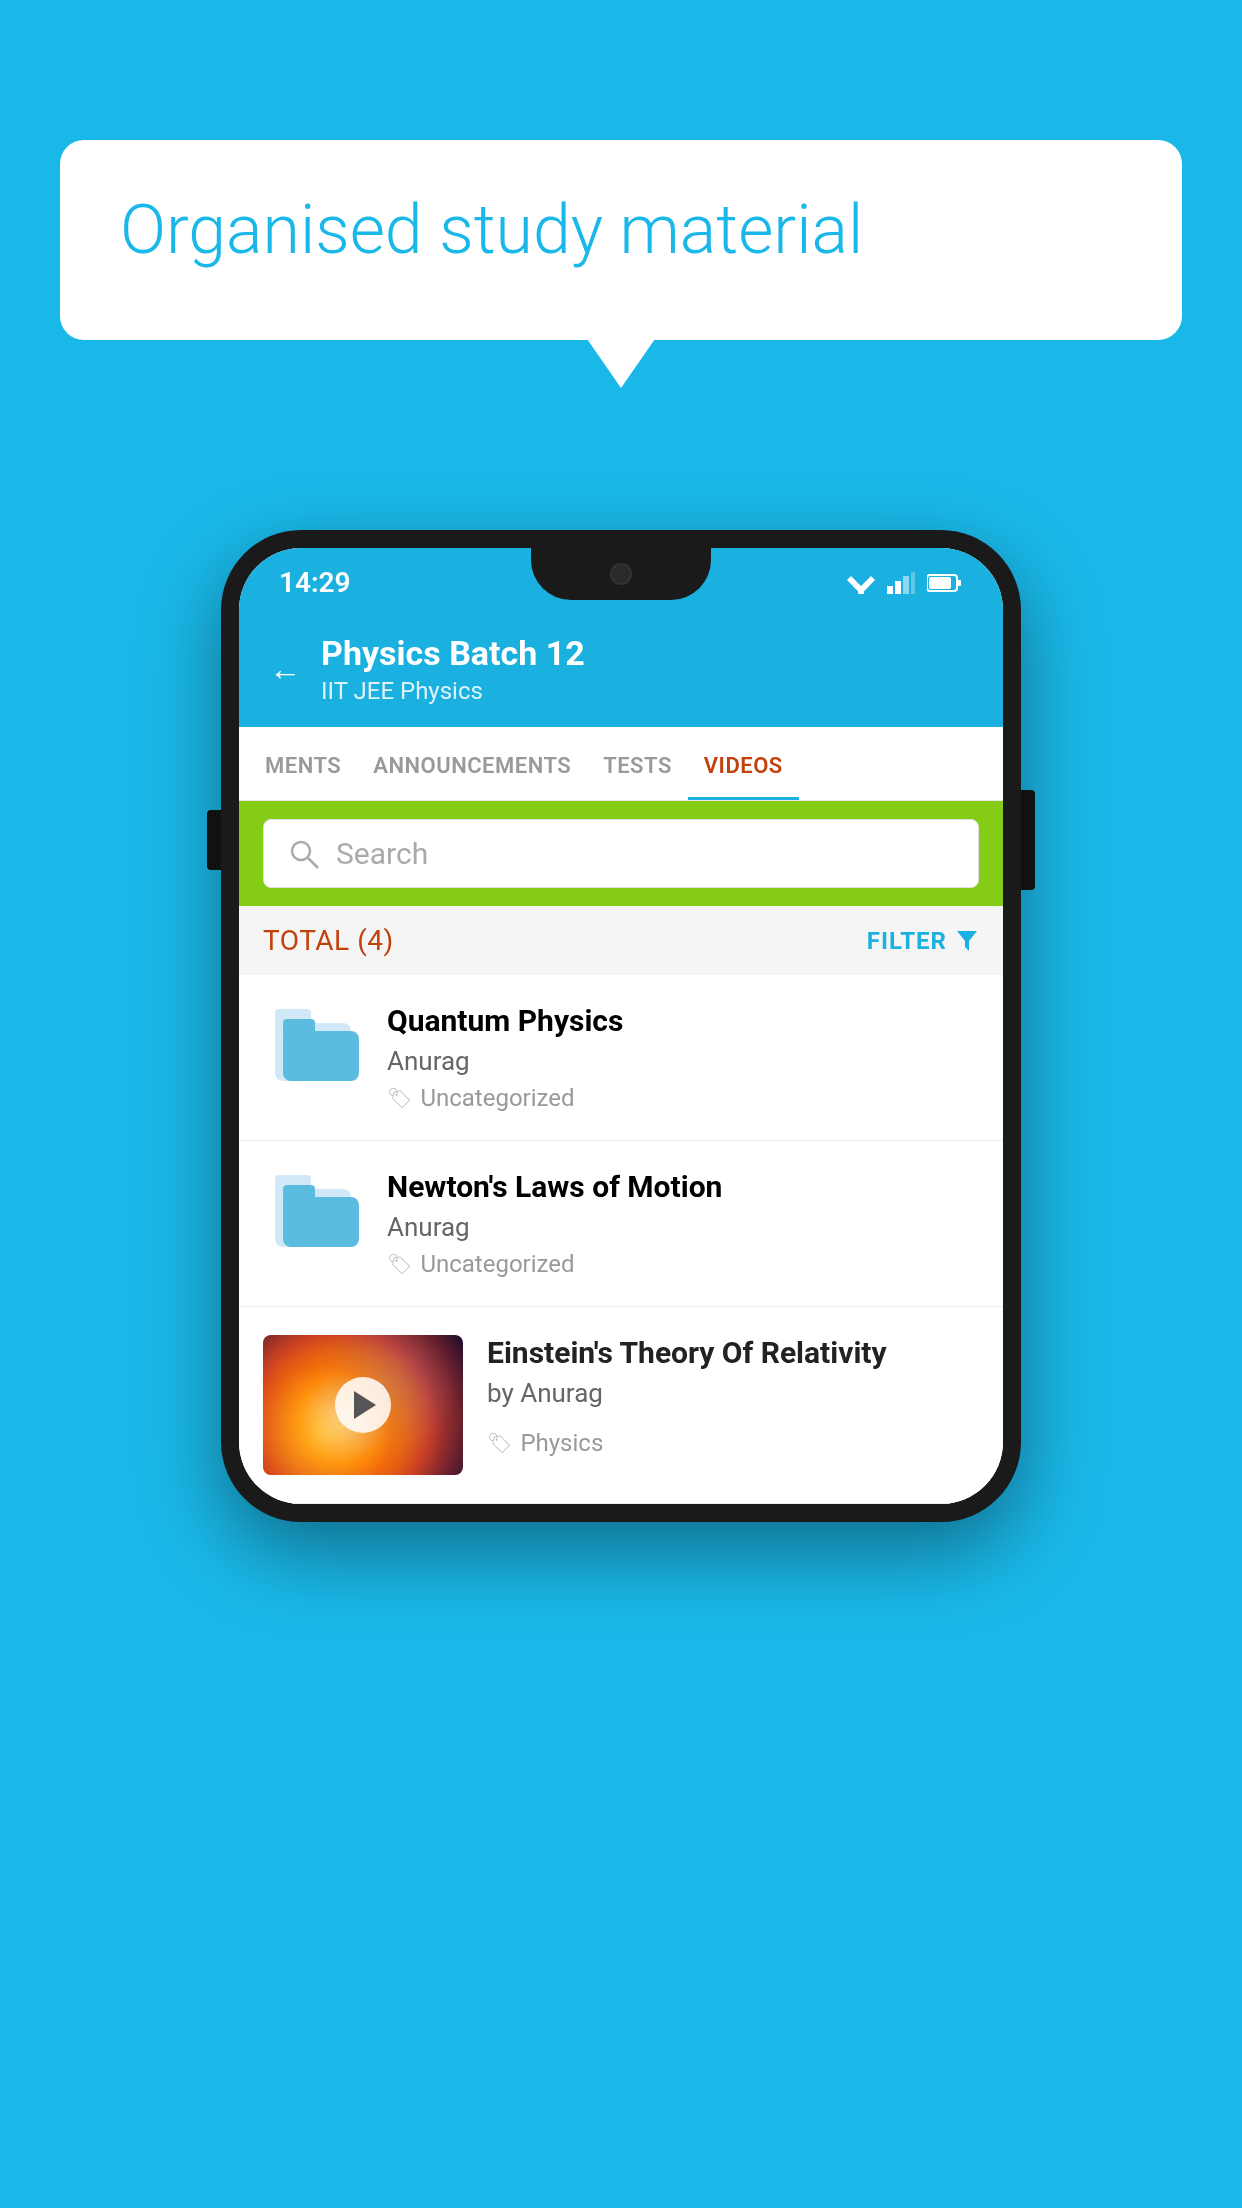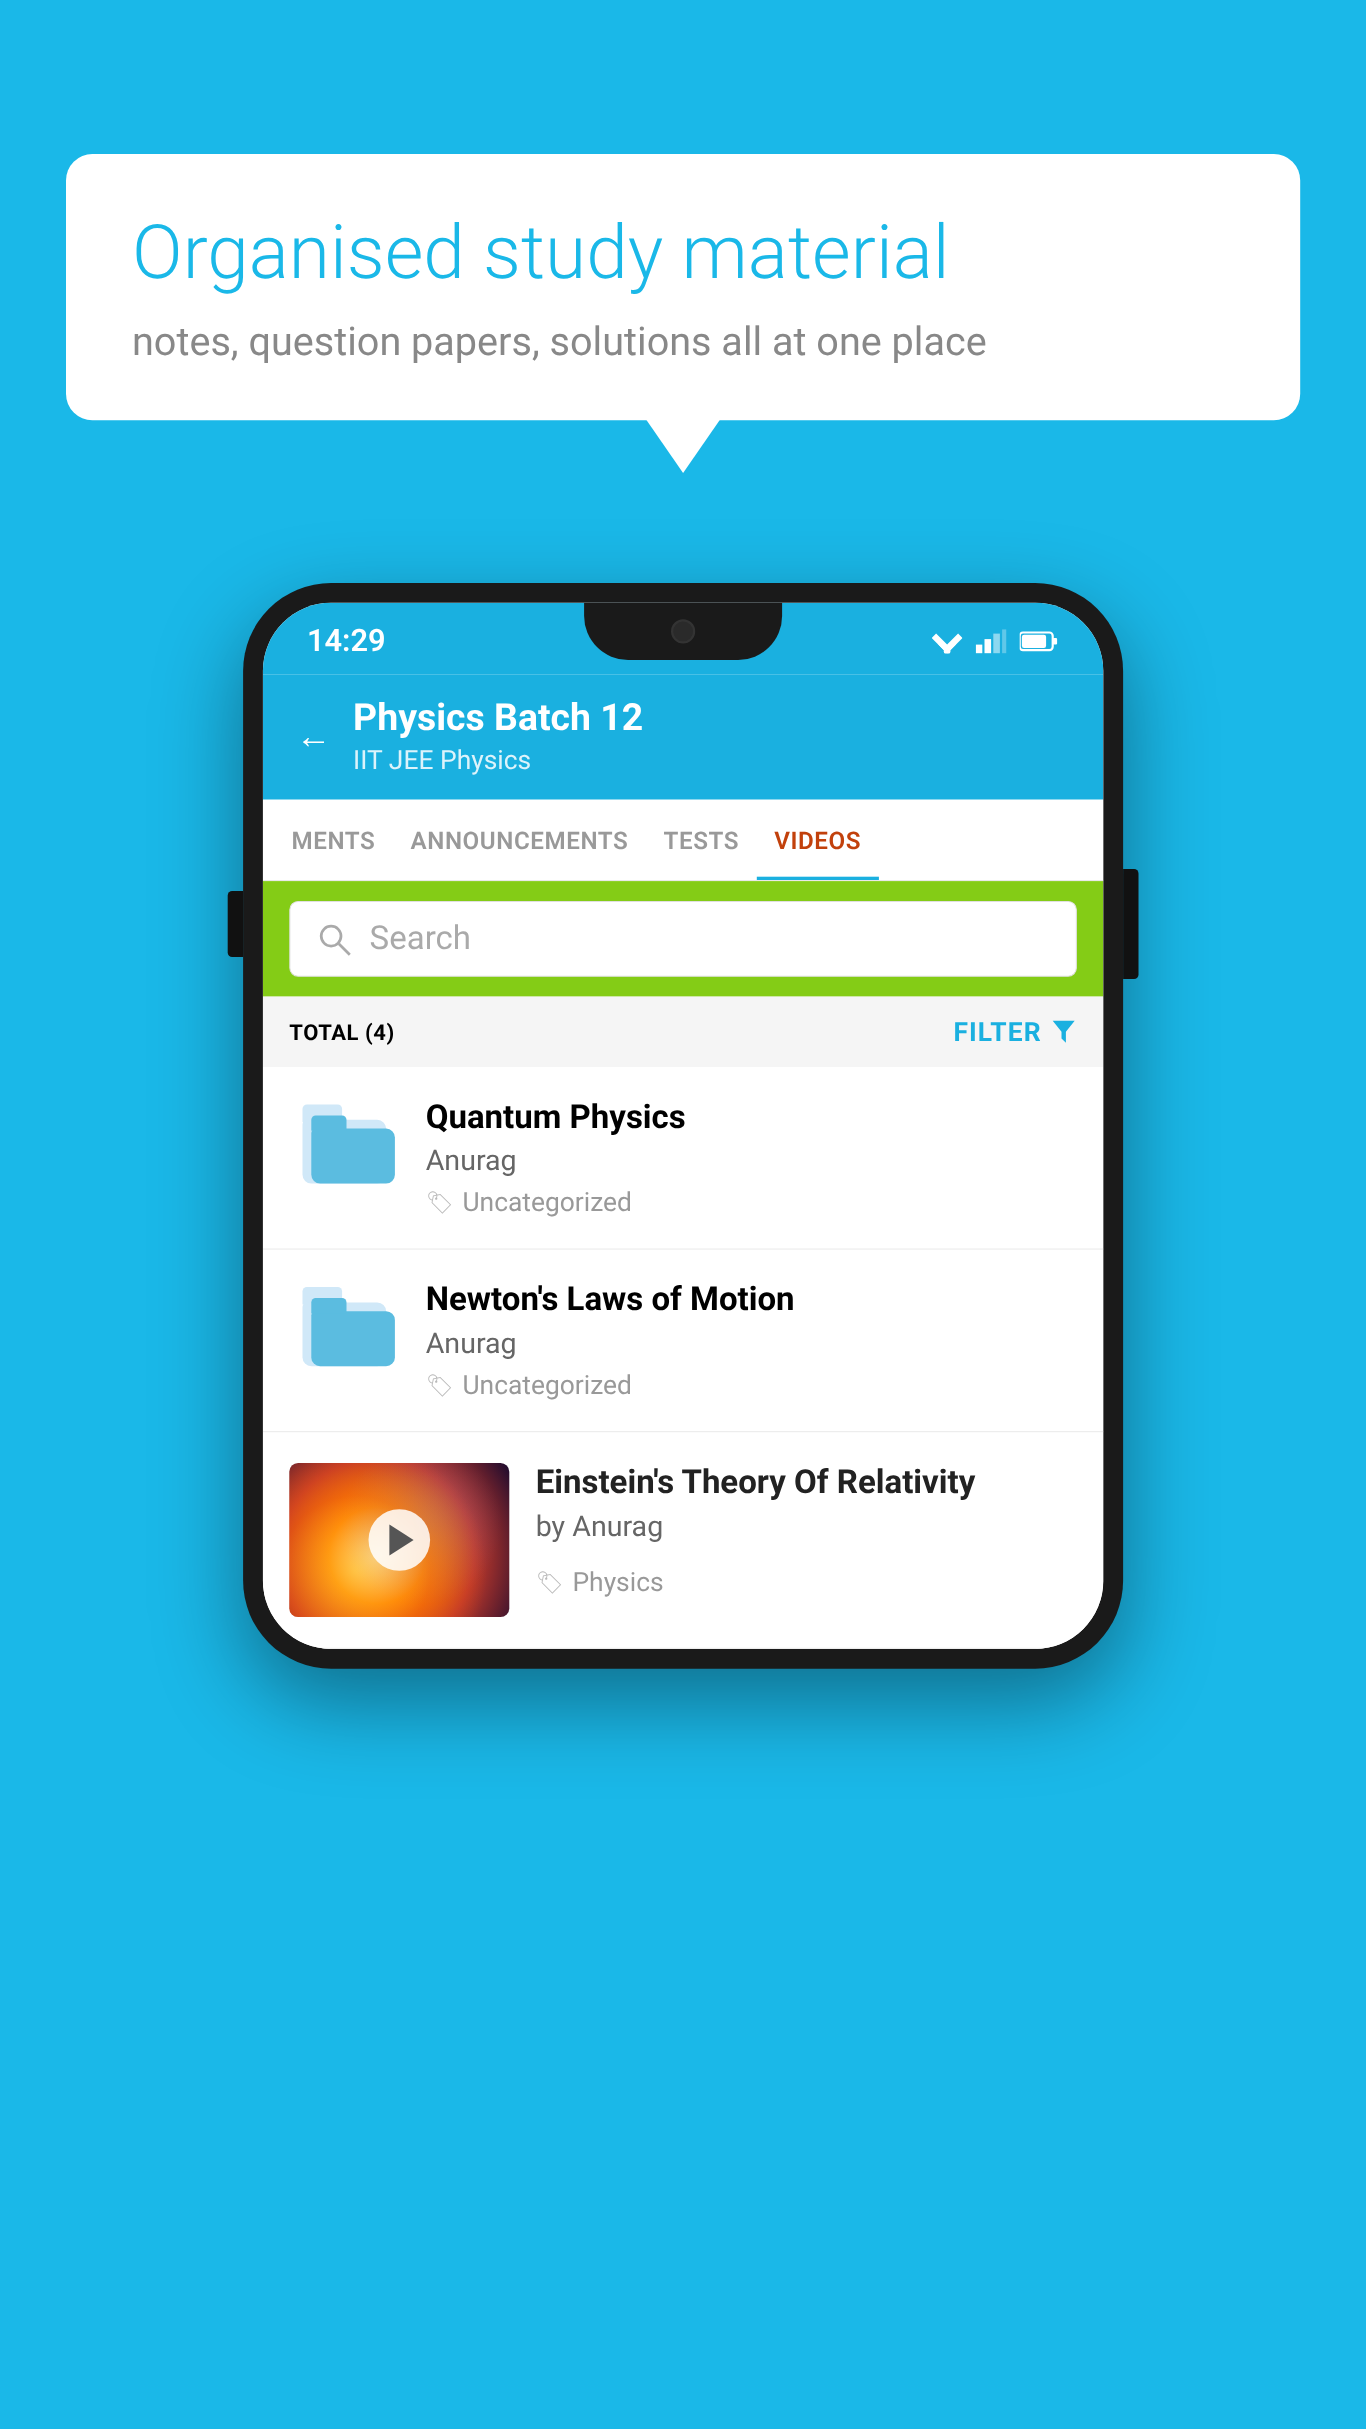--- a/index.html
+++ b/index.html
@@ -240,23 +240,23 @@
     
     .filter-bar {
       background: #f5f5f5;
       padding: 18px 24px;
       display: flex;
       justify-content: space-between;
       align-items: center;
     }
 
     .total-count {
-      color: #000000;
-      font-size: 20px;
-      font-weight: 700;
+      color: #c2410c;
+      font-size: 28px;
+      font-weight: 400;
       letter-spacing: 0.5px;
     }
 
     .filter-btn {
       color: #1ab0e0;
       font-size: 24px;
       font-weight: 700;
       letter-spacing: 1px;
       display: flex;
       align-items: center;
@@ -439,21 +439,20 @@
       color: #999;
       font-size: 24px;
     }
   </style>
 </head>
 <body>
 
 <div class="speech-bubble-container">
   <div class="speech-bubble">
     <div class="bubble-title">Organised study material</div>
-    <div class="bubble-subtitle">notes, question papers, solutions all at one place</div>
   </div>
 </div>
 
 <div class="phone-wrapper">
   <div class="phone-outer">
     <div class="phone-screen">
 
       <div class="status-bar">
         <span class="status-time">14:29</span>
         <div class="notch">

